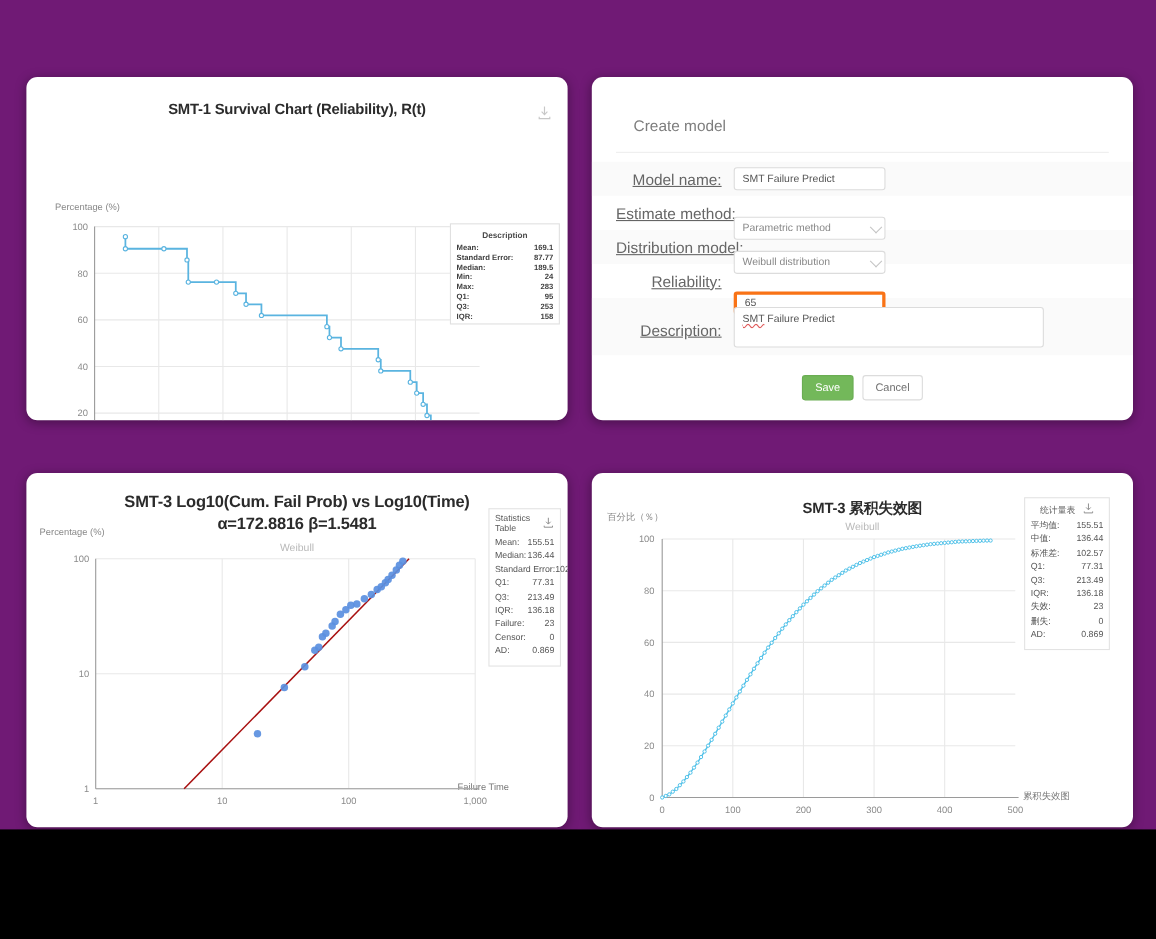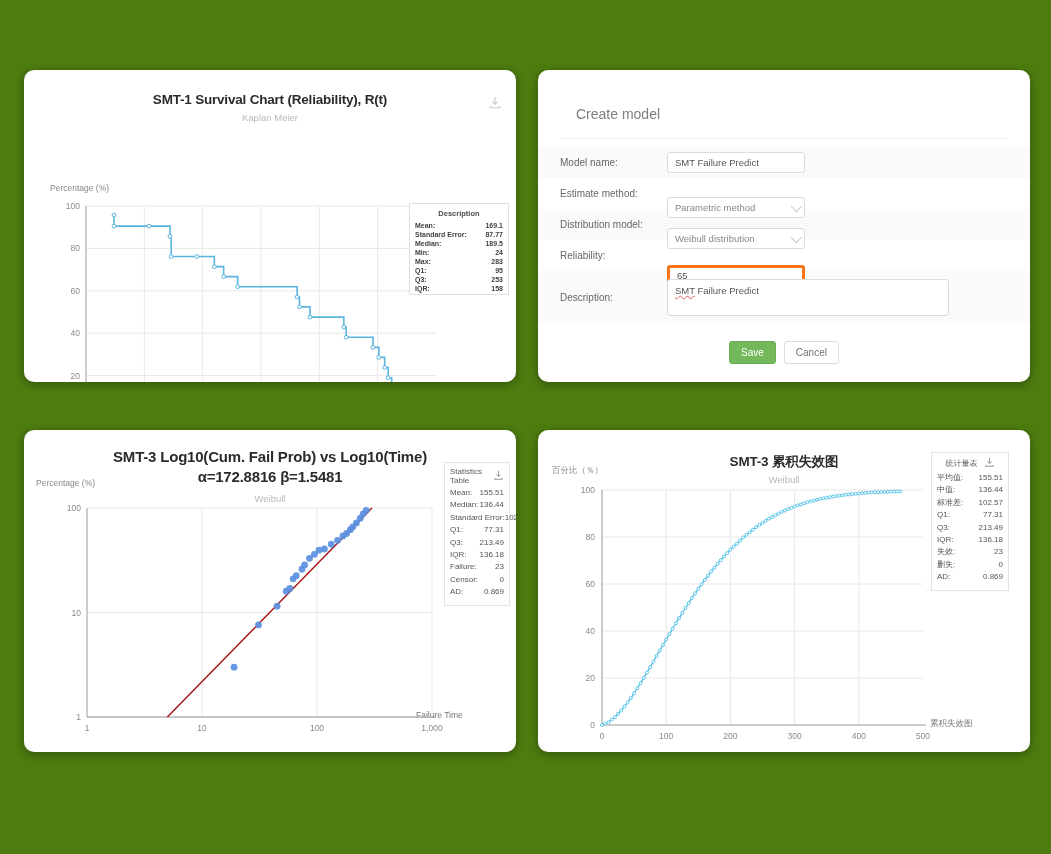--- a/index.html
+++ b/index.html
@@ -7,22 +7,22 @@
     padding: 0;
     background: #000000;
     width: 1051px;
     height: 854px;
     overflow: hidden;
     font-family: "Liberation Sans", sans-serif;
   }
   #root {
     position: relative;
     width: 1051px;
-    height: 854px;
-    background: #4d7c0f;
+    height: 754px;
+    background: #701a75;
   }
   .panel {
     position: absolute;
     background: #ffffff;
     border-radius: 10px;
     box-shadow: 0 2px 10px rgba(0,0,0,0.35);
     overflow: hidden;
   }
   
   #panel-survival   { left: 24px;  top: 70px;  width: 492px; height: 312px; }
@@ -142,25 +142,27 @@
   .form-row {
     display: flex;
     align-items: center;
     padding: 0 22px;
     height: 31px;
   }
   .form-row.striped { background: #fafafa; }
   .form-row.tall { height: 44px; align-items: flex-start; padding-top: 8px; }
   .form-label {
     width: 107px;
-    font-size: 10px;
+    text-align: right;
+    font-size: 14px;
     color: #666;
     padding-right: 11px;
     box-sizing: border-box;
     white-space: nowrap;
+    text-decoration: underline;
   }
   .form-field { position: relative; }
   .text-input {
     width: 138px;
     height: 21px;
     border: 1px solid #dcdcdc;
     border-radius: 3px;
     background: #fff;
     font-size: 9.5px;
     color: #555;
@@ -264,21 +266,20 @@
     border: 1px solid #dcdcdc;
   }
 </style>
 </head>
 <body>
 
 <div id="root">
 
   <div class="panel" id="panel-survival">
     <div class="chart-title">SMT-1 Survival Chart (Reliability), R(t)</div>
-    <div class="chart-subtitle">Kaplan Meier</div>
 
     <div class="download-icon" style="right:14px; top:26px;">
       <svg width="14" height="14" viewBox="0 0 16 16">
         <path d="M8 1 L8 9" stroke="#9b9b9b" stroke-width="1.2" fill="none"></path>
         <path d="M5 6.3 L8 9.4 L11 6.3" stroke="#9b9b9b" stroke-width="1.2" fill="none"></path>
         <path d="M2.5 11.5 L2.5 13.5 L13.5 13.5 L13.5 11.5" stroke="#9b9b9b" stroke-width="1.2" fill="none"></path>
       </svg>
     </div>
 
     <div class="y-axis-label" style="left:26px; top:113px;">Percentage (%)</div>

